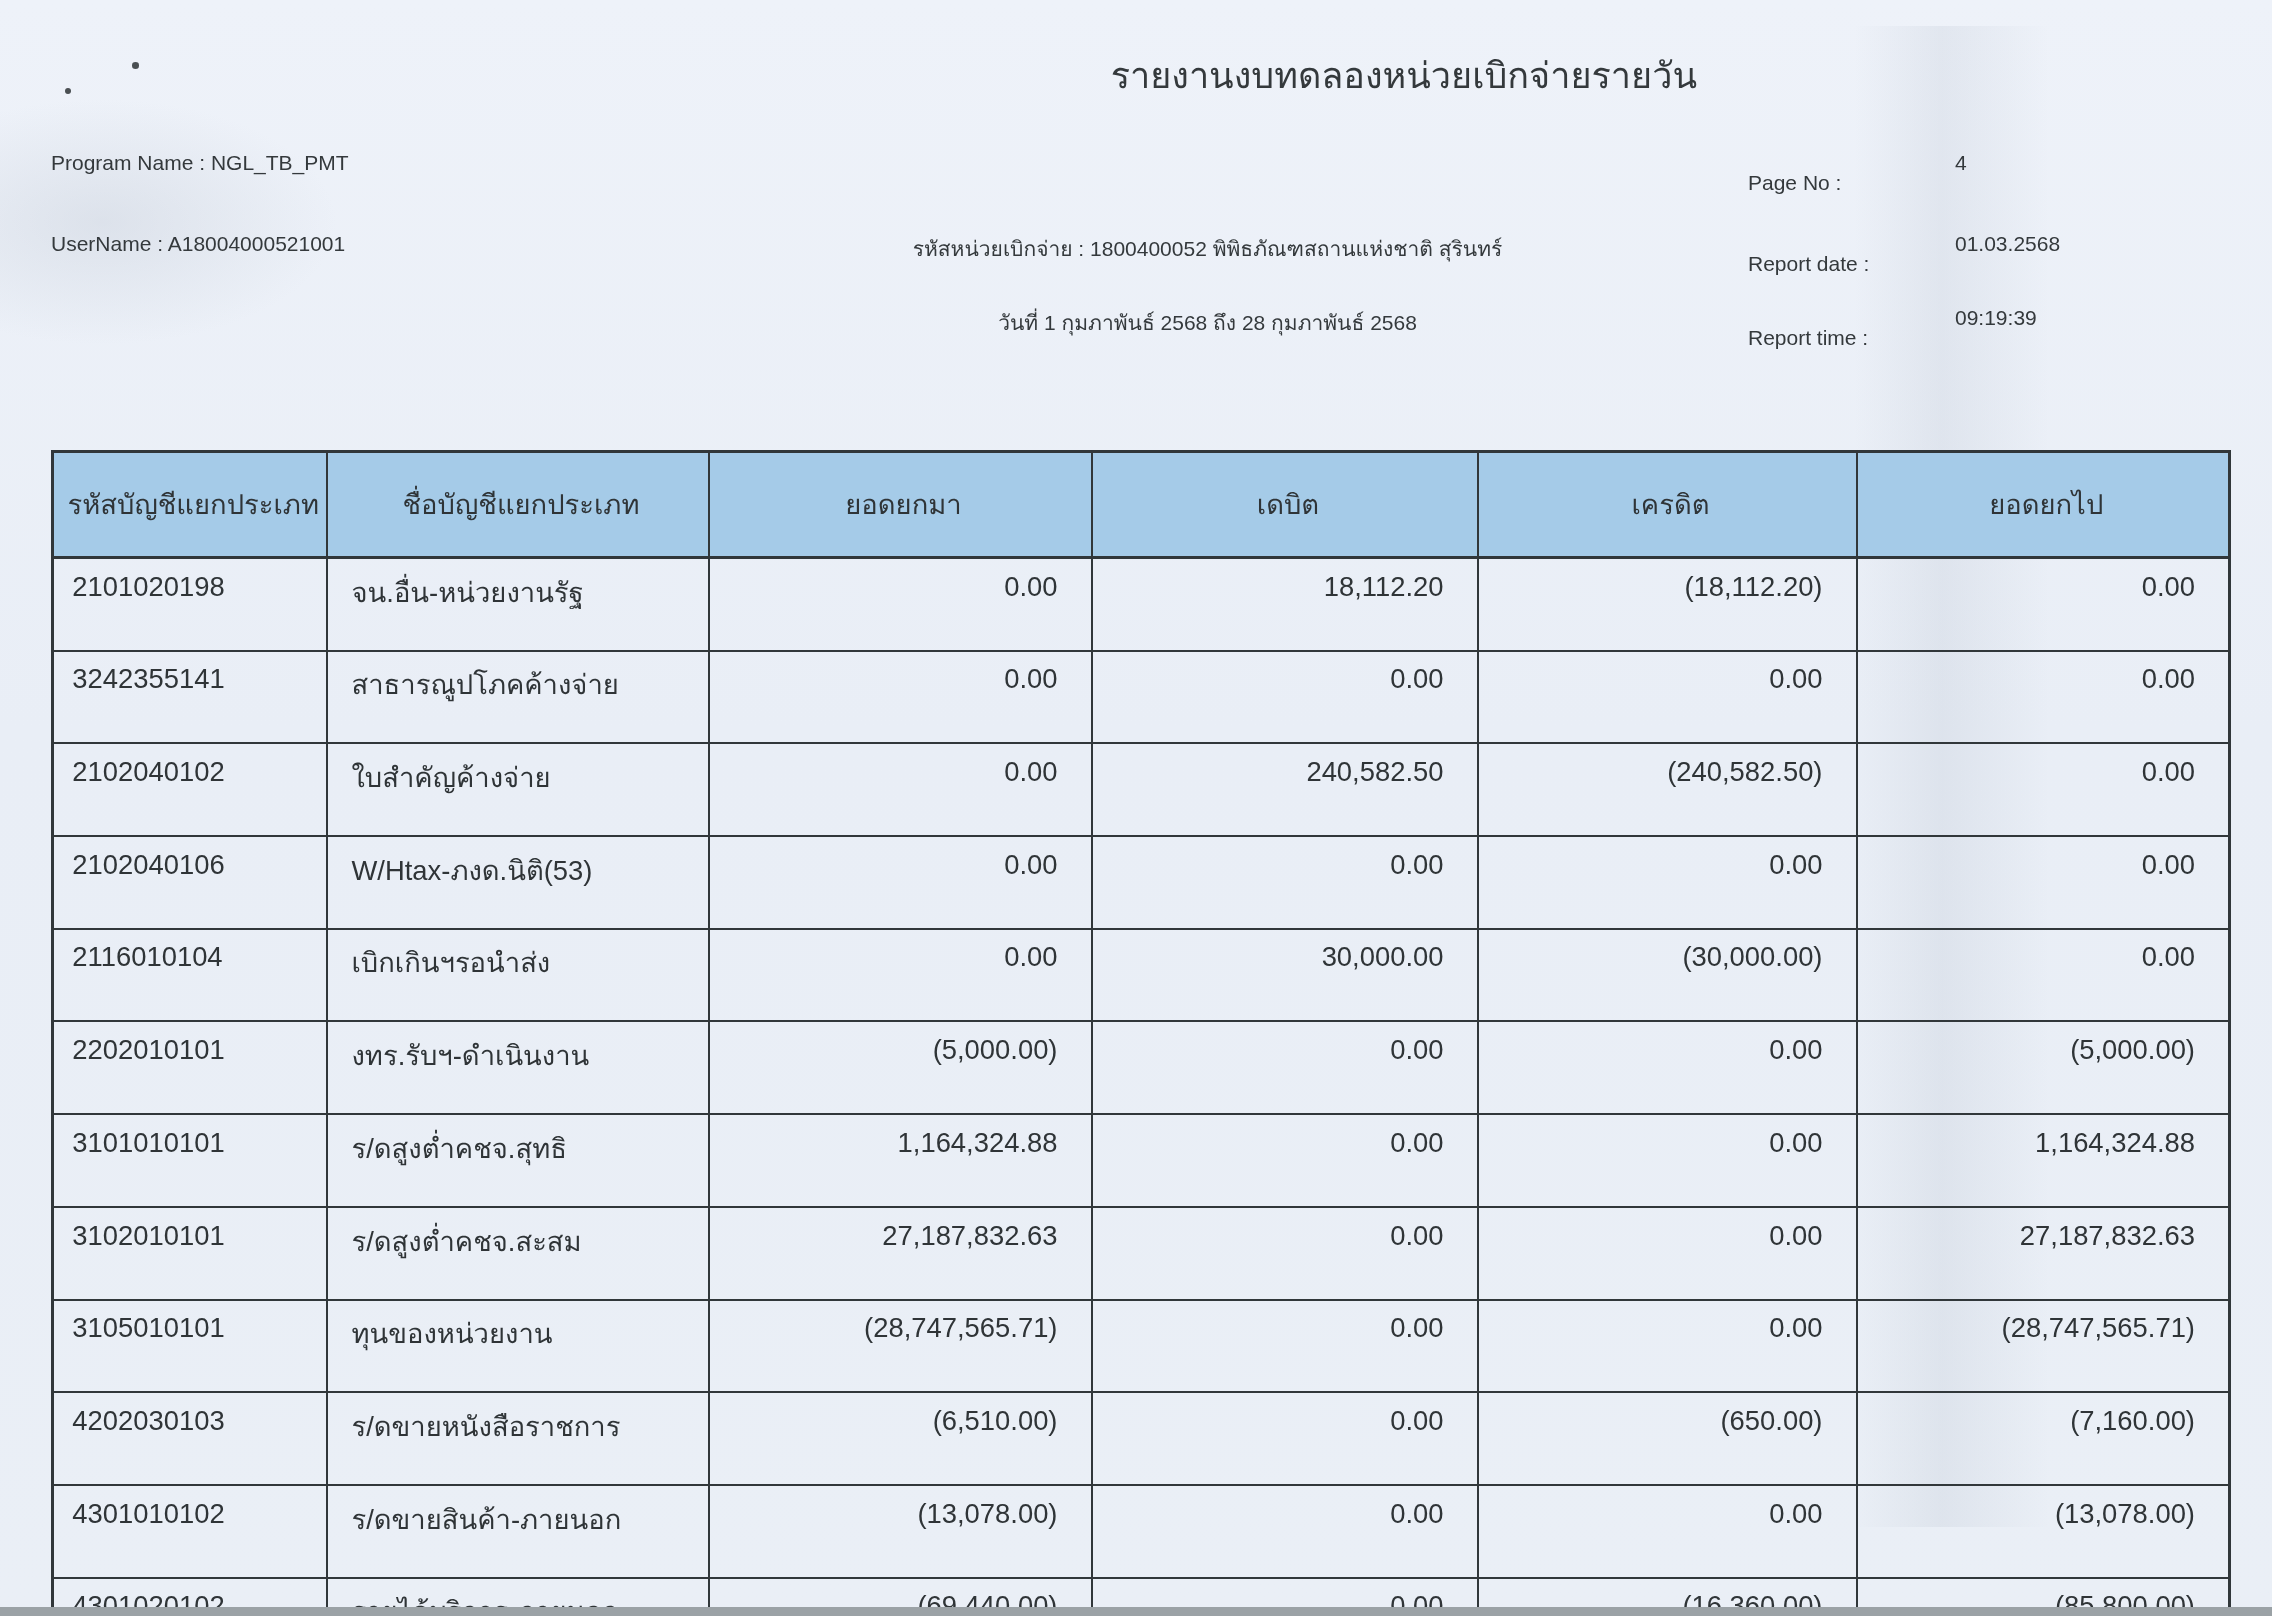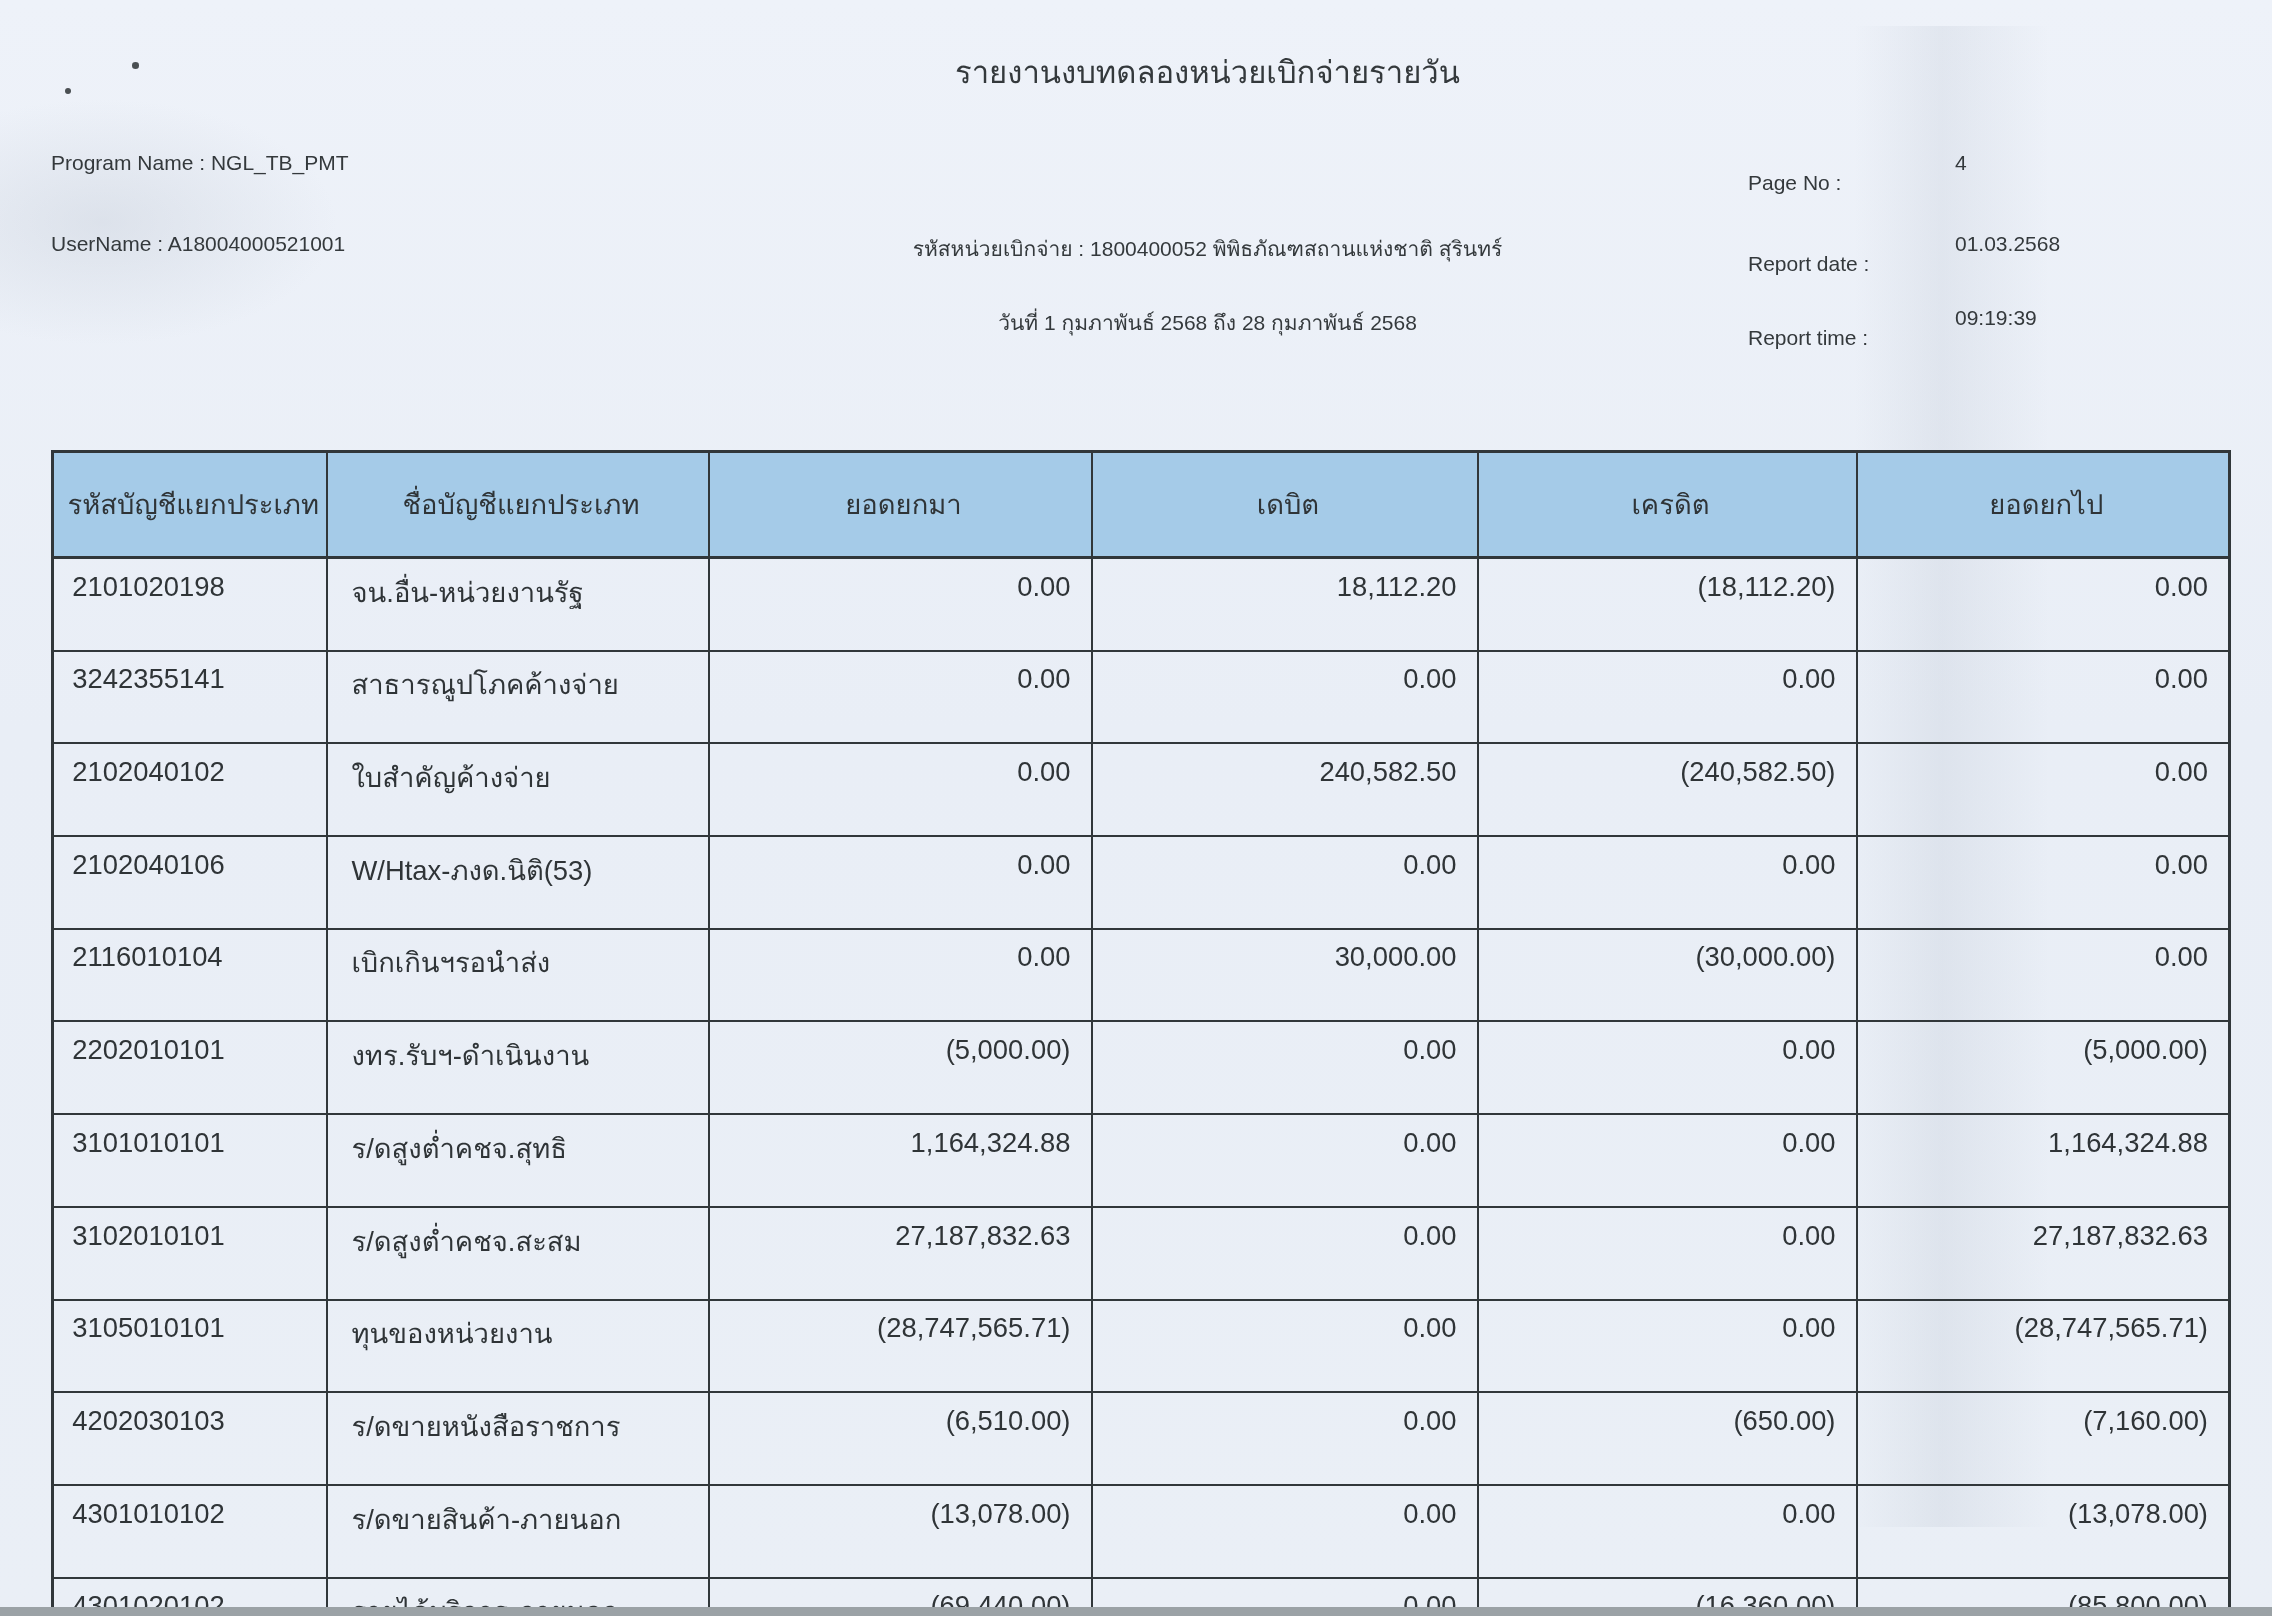--- a/index.html
+++ b/index.html
@@ -37,22 +37,22 @@
     background: var(--edge, #9ba2a6);
   }
   .speck { position: absolute; border-radius: 50%; background: #4a4f52; }
   .speck.s1 { left: 65px; top: 88px; width: 5.9px; height: 5.9px; }
   .speck.s2 { left: 132px; top: 62px;  width: 7.2px; height: 6.5px; }
 
   
   .doc-title {
     position: absolute;
     left: 718px; top: 47px; width: 979px;
-    text-align: center;
-    font-size: 31px;
+    text-align: right;
+    font-size: 36px;
   }
   .meta { position: absolute; font-size: 21px; white-space: nowrap; }
   .m-left   { left: 51px; }
   .m-center { left: 718px; width: 979px; text-align: center; }
   .m-rlabel { left: 1748px; margin-top: 20px; }
   .m-rvalue { left: 1955px; }
   .row-b { top: 151px; }
   .row-c { top: 232px; }
   .row-d { top: 306px; }
 
@@ -84,21 +84,21 @@
   table.tb tbody td {
     height: 78px;
     vertical-align: top;
     padding-top: 11.7px;
     background: transparent;
   }
   table.tb tbody tr { border-bottom: 2.6px solid var(--border, #31373a); }
   table.tb tbody tr:last-child { border-bottom: 5.2px solid var(--border, #31373a); }
   td.c-code { text-align: left; padding-left: 18.3px; }
   td.c-name { text-align: left; padding-left: 24px; }
-  td.num    { text-align: right; padding-right: 20px; }
+  td.num    { text-align: right; padding-right: 33px; }
 </style>
 </head>
 <body>
 
 <div class="page" style="--header-bg: #a5cbe8; --border: #31373a; --edge: #9ba2a6;">
 
   <div class="corner-shadow"></div>
   <div class="crease"></div>
   <div class="speck s1"></div>
   <div class="speck s2"></div>

